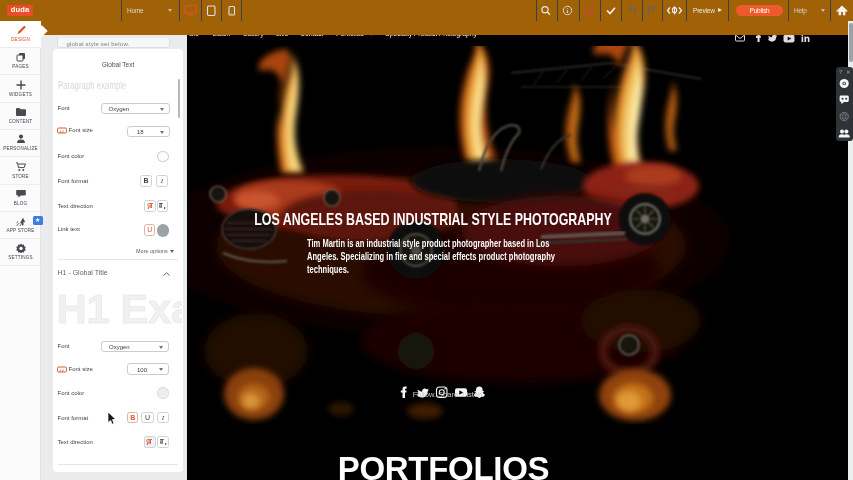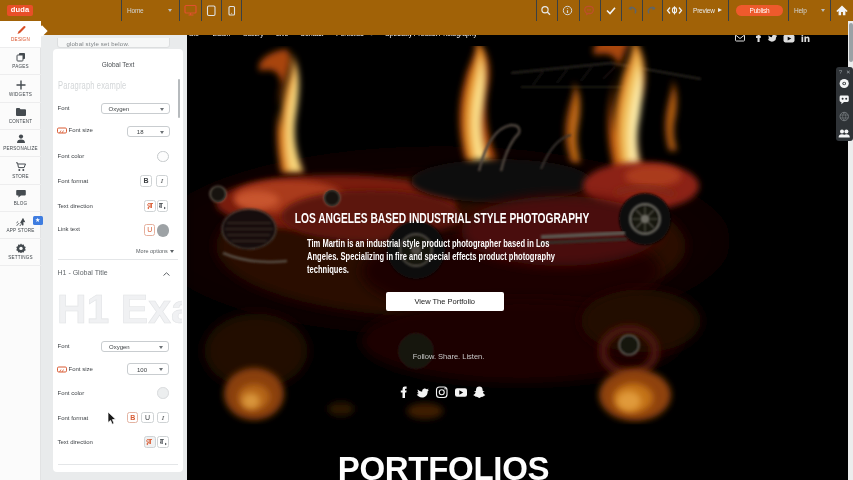--- a/index.html
+++ b/index.html
@@ -175,26 +175,25 @@
   </svg>
 
   <span class="nav" style="left:148px">Bio</span>
   <span class="nav" style="left:171.5px">Listen</span>
   <span class="nav" style="left:201.5px">Gallery</span>
   <span class="nav" style="left:235px">Live</span>
   <span class="nav" style="left:259px">Contact</span>
   <span class="nav" style="left:295px">Portfolios</span>
   <span class="nav" style="left:344px">Specialty Product Photography</span>
 
-  <div class="stitle" id="herosub" style="left:401px; top:188.5px; transform:translateX(-50%); font-size:14px; font-weight:bold;">
+  <div class="stitle" id="herosub" style="left:392px; top:188.5px; transform:translateX(-50%); font-size:17px; font-weight:bold;">
       <div style="transform:scaleX(0.73);">LOS ANGELES BASED INDUSTRIAL STYLE PHOTOGRAPHY</div>
     </div>
   <div class="stitle" id="heropara" style="left:265.5px; top:216px; font-size:10px; font-weight:600; line-height:13px; transform:scaleX(0.755); transform-origin:0 0;">Tim Martin is an industrial style product photographer based in Los<br>Angeles. Specializing in fire and special effects product photography<br>techniques.</div>
-  <div id="herobtn" style="position:absolute; left:345px; top:271px; width:117.5px; height:19px; background:#fff; border-radius:2px; text-align:center; line-height:19px; font-size:7.5px; color:#1a1a1a;">View The Portfolio</div>
-  <div class="stitle" style="left:407.5px; top:331px; transform:translateX(-50%); font-size:7.5px; color:#c9c9c9; font-weight:400;">Follow. Share. Listen.</div>
+  <div class="stitle" style="left:407.5px; top:369px; transform:translateX(-50%); font-size:7.5px; color:#c9c9c9; font-weight:400;">Follow. Share. Listen.</div>
   <div class="stitle" id="portfolios" style="left:402.5px; top:429px; transform:translateX(-50%); font-size:33px; font-weight:bold; letter-spacing:-0.3px;">PORTFOLIOS</div>
 </div>
 
 <div id="topbar">
   <div id="logo">duda</div>
   <div class="tsep" style="left:121px"></div>
   <span class="ttxt" style="left:127px">Home</span>
   <div class="caret" style="left:168px"></div>
   <div class="tsep" style="left:179px"></div>
   <div class="tsep" style="left:201px"></div>

